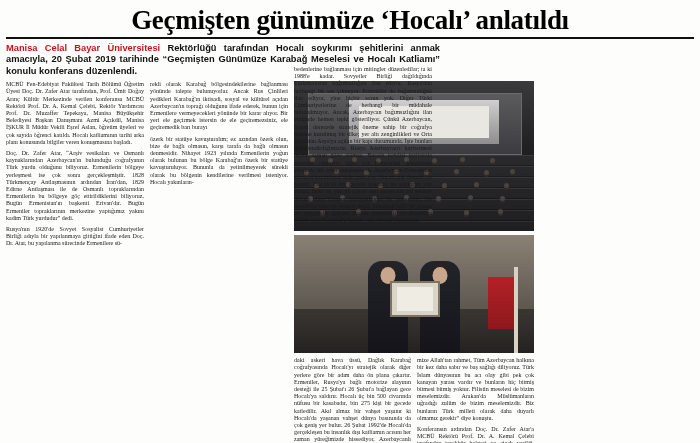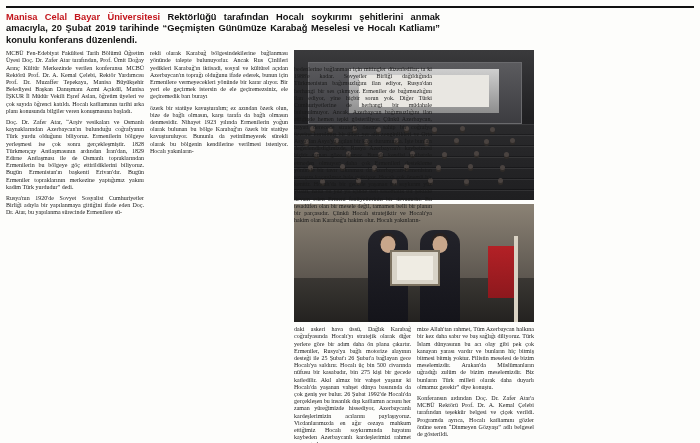--- a/index.html
+++ b/index.html
@@ -193,20 +193,21 @@
     font-size: 6px;
     line-height: 7.2px;
     text-align: justify;
   }
 </style>
 </head>
 <body>
 
 <div class="page">
 
+  <div class="headline">Geçmişten günümüze ‘Hocalı’ anlatıldı</div>
   <hr class="rule">
 
   <div class="standfirst">
     <span class="red">Manisa Celal Bayar Üniversitesi</span><span> Rektörlüğü tarafından Hocalı soykırımı şehitlerini anmak amacıyla, 20 Şubat 2019 tarihinde </span><span class="bold">“Geçmişten Günümüze Karabağ Meselesi ve Hocalı Katliamı”</span><span> konulu konferans düzenlendi.</span>
   </div>
 
   <div class="body-area">
 
     <div class="col">
       <p>MCBÜ Fen-Edebiyat Fakültesi Tarih Bölümü Öğretim Üyesi Doç. Dr. Zafer Atar tarafından, Prof. Ümit Doğay Arınç Kültür Merkezinde verilen konferansa MCBÜ Rektörü Prof. Dr. A. Kemal Çelebi, Rektör Yardımcısı Prof. Dr. Muzaffer Tepekaya, Manisa Büyükşehir Belediyesi Başkan Danışmanı Azmi Açıkdil, Manisa İŞKUR İl Müdür Vekili Eşref Aslan, öğretim üyeleri ve çok sayıda öğrenci katıldı. Hocalı katliamının tarihi arka planı konusunda bilgiler veren konuşmasına başladı.</p>

